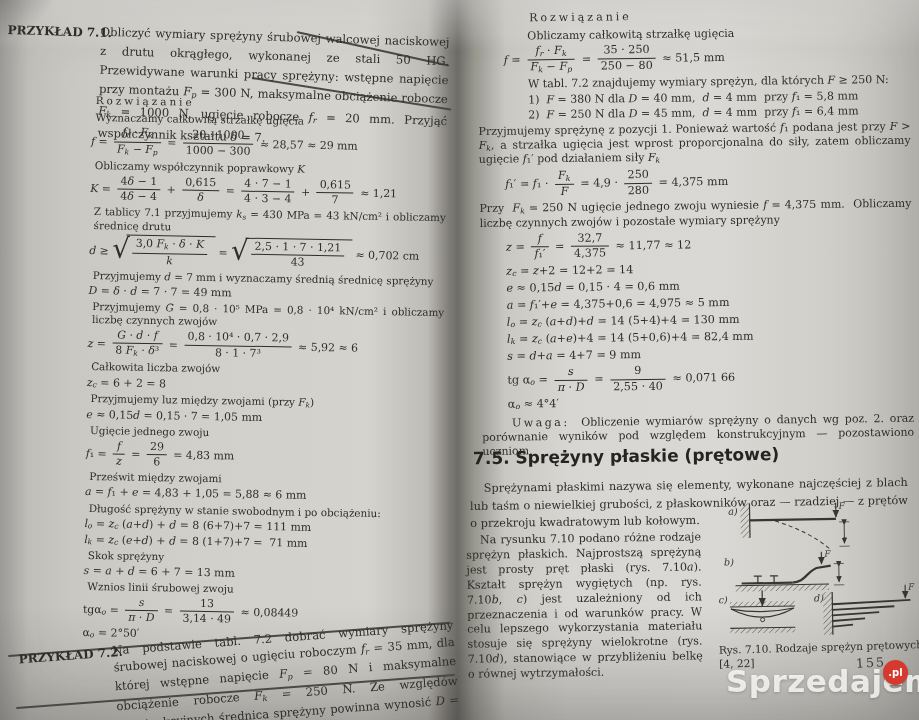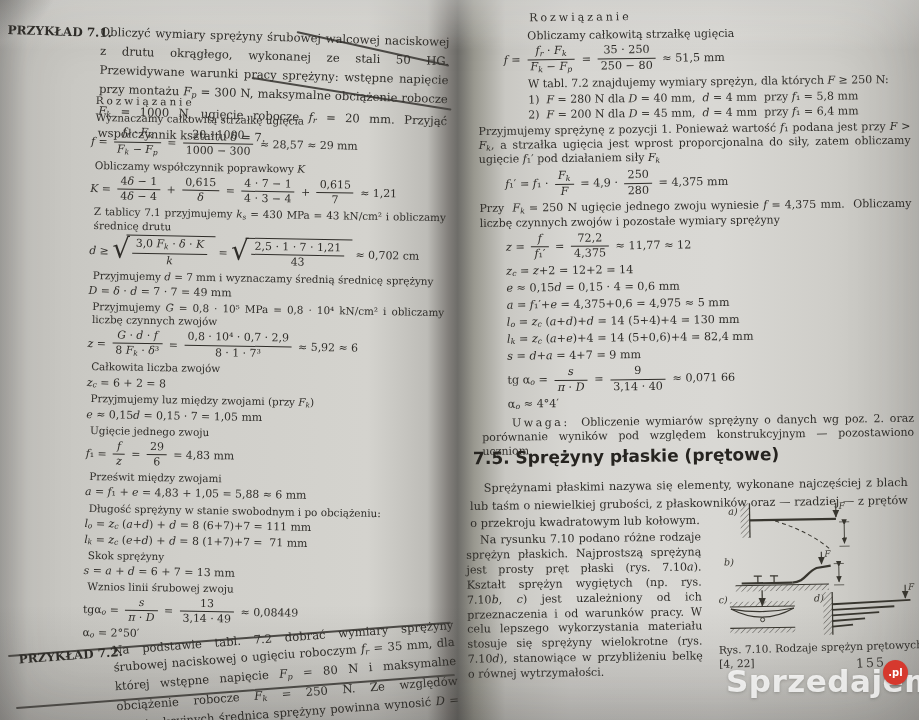--- a/index.html
+++ b/index.html
@@ -287,22 +287,22 @@
           <span class="den"><span class="run it">F</span><span class="sb">k</span><span class="run"> − </span><span class="run it">F</span><span class="sb">p</span></span>
         </span>
         <span class="run"> = </span>
         <span class="frac">
           <span class="num"><span class="run">35 · 250</span></span>
           <span class="den"><span class="run">250 − 80</span></span>
         </span>
         <span class="run"> ≈ 51,5 mm</span>
       </div>
       <div class="blk pi"><span class="run">W tabl. 7.2 znajdujemy wymiary sprężyn, dla których </span><span class="run it">F</span><span class="run"> ≥ 250 N:</span></div>
-      <div class="blk pi"><span class="run">1)  </span><span class="run it">F</span><span class="run"> = 280 N dla </span><span class="run it">D</span><span class="run"> = 40 mm,  </span><span class="run it">d</span><span class="run"> = 4 mm  przy </span><span class="run it">f</span><span class="run">₁ = 5,8 mm</span></div>
-      <div class="blk pi"><span class="run">2)  </span><span class="run it">F</span><span class="run"> = 200 N dla </span><span class="run it">D</span><span class="run"> = 45 mm,  </span><span class="run it">d</span><span class="run"> = 4 mm  przy </span><span class="run it">f</span><span class="run">₁ = 6,4 mm</span></div>
+      <div class="blk pi"><span class="run">1)  </span><span class="run it">F</span><span class="run"> = 380 N dla </span><span class="run it">D</span><span class="run"> = 40 mm,  </span><span class="run it">d</span><span class="run"> = 4 mm  przy </span><span class="run it">f</span><span class="run">₁ = 5,8 mm</span></div>
+      <div class="blk pi"><span class="run">2)  </span><span class="run it">F</span><span class="run"> = 250 N dla </span><span class="run it">D</span><span class="run"> = 45 mm,  </span><span class="run it">d</span><span class="run"> = 4 mm  przy </span><span class="run it">f</span><span class="run">₁ = 6,4 mm</span></div>
       <div class="blk p"><span class="run">Przyjmujemy sprężynę z pozycji 1. Ponieważ wartość </span><span class="run it">f</span><span class="run">₁ podana jest przy </span><span class="run it">F</span><span class="run"> &gt; </span><span class="run it">F</span><span class="sb">k</span><span class="run">, a strzałka ugięcia jest wprost proporcjonalna do siły, zatem obliczamy ugięcie </span><span class="run it">f</span><span class="run">₁′ pod działaniem siły </span><span class="run it">F</span><span class="sb">k</span></div>
       <div class="blk m">
         <span class="run it">f</span>
         <span class="run">₁′ = </span>
         <span class="run it">f</span>
         <span class="run">₁ · </span>
         <span class="frac">
           <span class="num"><span class="run it">F</span><span class="sb">k</span></span>
           <span class="den"><span class="run it">F</span></span>
         </span>
@@ -316,21 +316,21 @@
       <div class="blk p"><span class="run">Przy  </span><span class="run it">F</span><span class="sb">k</span><span class="run"> = 250 N ugięcie jednego zwoju wyniesie </span><span class="run it">f</span><span class="run"> = 4,375 mm.  Obliczamy liczbę czynnych zwojów i pozostałe wymiary sprężyny</span></div>
       <div class="blk m">
         <span class="run it">z</span>
         <span class="run"> = </span>
         <span class="frac">
           <span class="num"><span class="run it">f</span></span>
           <span class="den"><span class="run it">f</span><span class="run">₁′</span></span>
         </span>
         <span class="run"> = </span>
         <span class="frac">
-          <span class="num"><span class="run">72,2</span></span>
+          <span class="num"><span class="run">32,7</span></span>
           <span class="den"><span class="run">4,375</span></span>
         </span>
         <span class="run"> ≈ 11,77 ≈ 12</span>
       </div>
       <div class="blk m">
         <span class="run it">z</span>
         <span class="sb">c</span>
         <span class="run"> = </span>
         <span class="run it">z</span>
         <span class="run">+2 = 12+2 = 14</span>
@@ -387,21 +387,21 @@
         <span class="run">tg α</span>
         <span class="sb">o</span>
         <span class="run"> = </span>
         <span class="frac">
           <span class="num"><span class="run it">s</span></span>
           <span class="den"><span class="run it">π</span><span class="run"> · </span><span class="run it">D</span></span>
         </span>
         <span class="run"> = </span>
         <span class="frac">
           <span class="num"><span class="run">9</span></span>
-          <span class="den"><span class="run">3,14 · 40</span></span>
+          <span class="den"><span class="run">2,55 · 40</span></span>
         </span>
         <span class="run"> ≈ 0,071 66</span>
       </div>
       <div class="blk m">
         <span class="run">α</span>
         <span class="sb">o</span>
         <span class="run"> ≈ 4°4′</span>
       </div>
       <div class="blk pu"><span class="run ls">Uwaga:</span><span class="run">  Obliczenie wymiarów sprężyny o danych wg poz. 2. oraz porównanie wyników pod względem konstrukcyjnym — pozostawiono uczniom.</span></div>
     </div>

